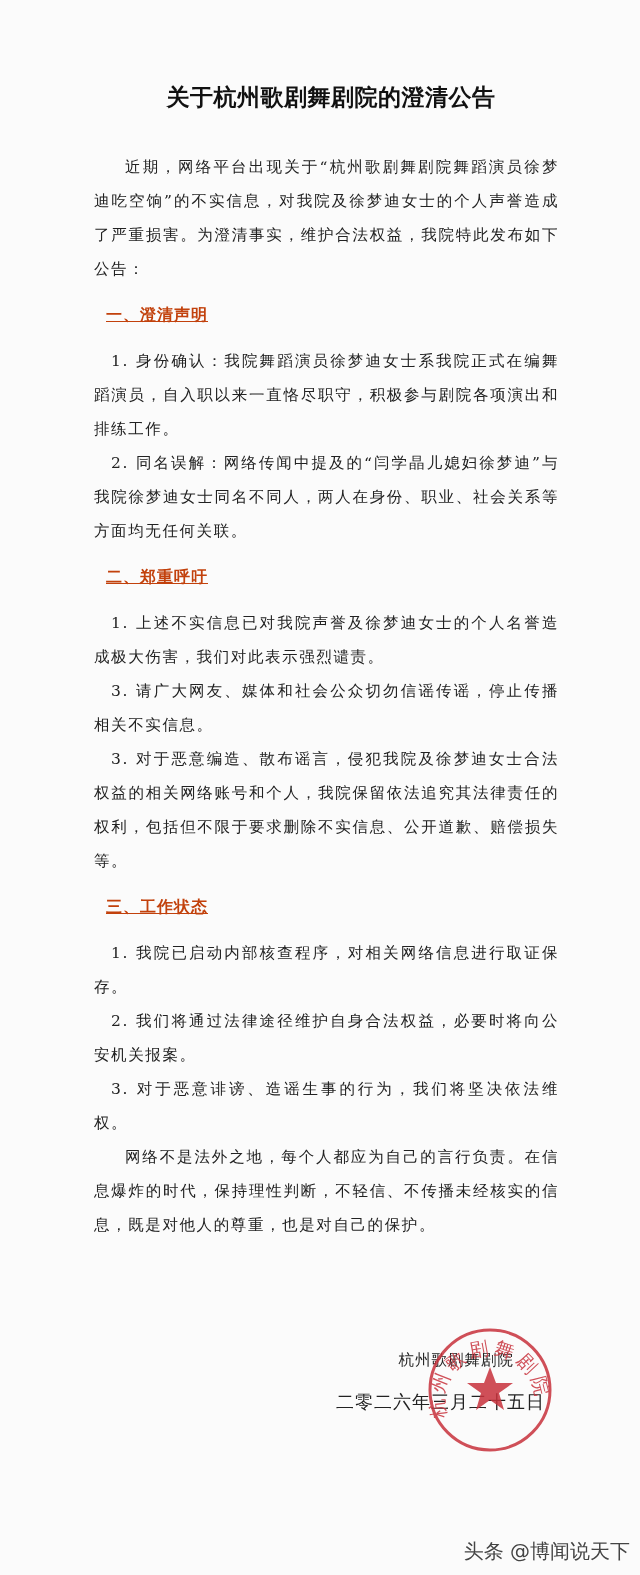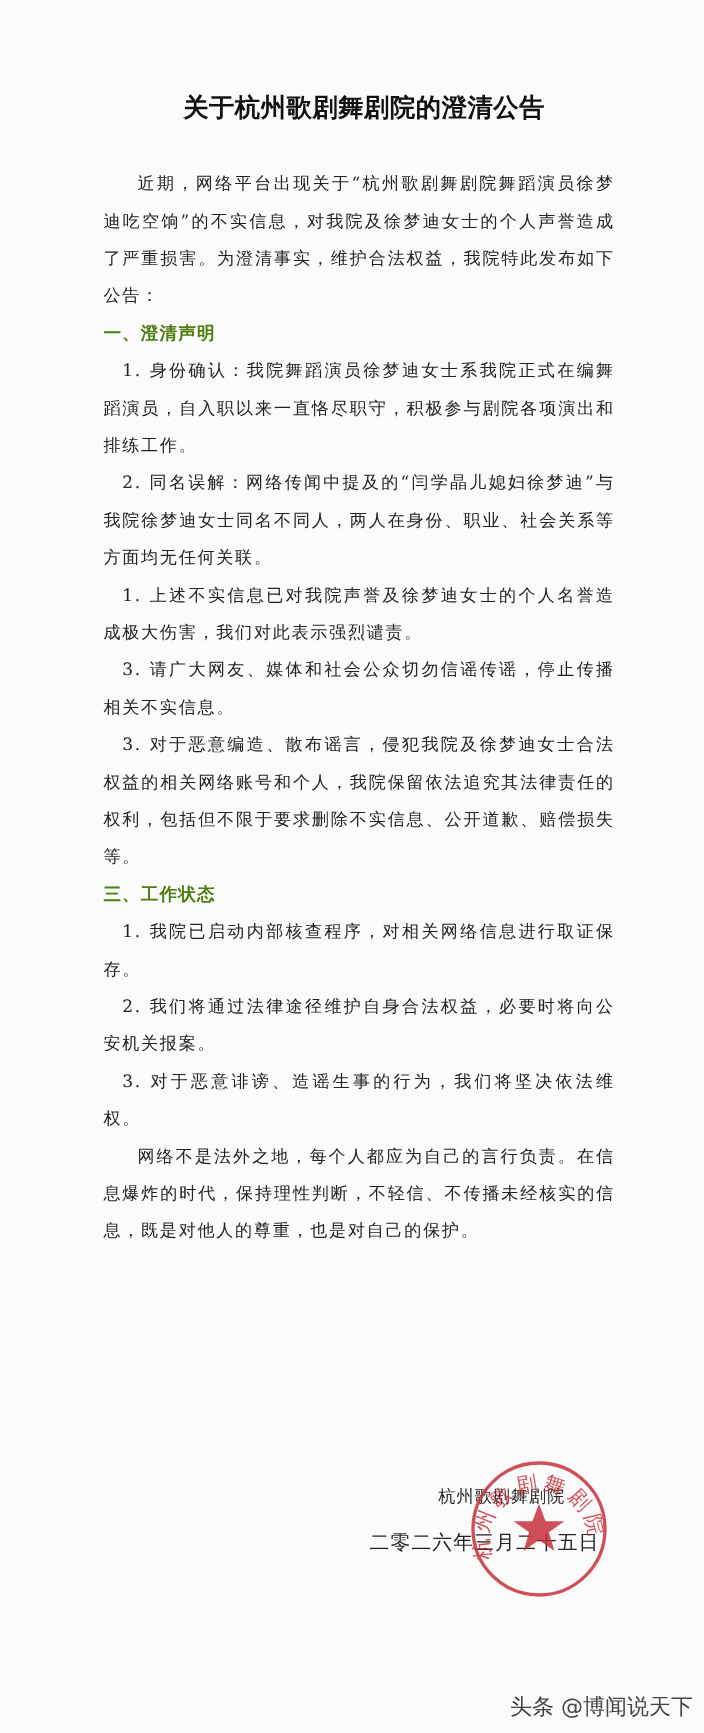--- a/index.html
+++ b/index.html
@@ -21,23 +21,23 @@
     }
     .body-text {
       position: absolute; left: 94px; width: 465px;
       font-size: 15.5px; line-height: 34px; letter-spacing: 1.6px;
       color: #222;
     }
     .para { margin: 0; text-align: justify; }
     .indent2 { text-indent: 2em; }
     .indent1 { text-indent: 1.1em; }
     .heading {
-      margin: 0;
+      margin: 12px;
       font-family: "DejaVu Sans", "Liberation Sans", sans-serif;
-      font-weight: bold; font-size: 16px; letter-spacing: 1px; color: #4d7c0f;
+      font-weight: bold; font-size: 16px; letter-spacing: 1px; color: #c2410c; text-decoration: underline;
     }
     .sig-org { position: absolute; top: 1350px; right: 126px; font-size: 15.5px; letter-spacing: 1px; color:#222; }
     .sig-date { position: absolute; top: 1390px; right: 95px; font-size: 18px; letter-spacing: 1px; color:#222; }
     .seal {
       position: absolute; left: 425px; top: 1325px;
       width: 130px; height: 130px;
       opacity: 0.85;
     }
     .watermark {
       position: absolute; right: 10px; bottom: 10px;
@@ -53,20 +53,21 @@
 
   <div class="title">关于杭州歌剧舞剧院的澄清公告</div>
 
   <div class="body-text" style="top:150px;">
     <p class="para indent2">近期，网络平台出现关于“杭州歌剧舞剧院舞蹈演员徐梦迪吃空饷”的不实信息，对我院及徐梦迪女士的个人声誉造成了严重损害。为澄清事实，维护合法权益，我院特此发布如下公告：</p>
 
     <p class="heading">一、澄清声明</p>
     <p class="para indent1">1. 身份确认：我院舞蹈演员徐梦迪女士系我院正式在编舞蹈演员，自入职以来一直恪尽职守，积极参与剧院各项演出和排练工作。</p>
     <p class="para indent1">2. 同名误解：网络传闻中提及的“闫学晶儿媳妇徐梦迪”与我院徐梦迪女士同名不同人，两人在身份、职业、社会关系等方面均无任何关联。</p>
 
+    <p class="heading">二、郑重呼吁</p>
     <p class="para indent1">1. 上述不实信息已对我院声誉及徐梦迪女士的个人名誉造成极大伤害，我们对此表示强烈谴责。</p>
     <p class="para indent1">3. 请广大网友、媒体和社会公众切勿信谣传谣，停止传播相关不实信息。</p>
     <p class="para indent1">3. 对于恶意编造、散布谣言，侵犯我院及徐梦迪女士合法权益的相关网络账号和个人，我院保留依法追究其法律责任的权利，包括但不限于要求删除不实信息、公开道歉、赔偿损失等。</p>
 
     <p class="heading">三、工作状态</p>
     <p class="para indent1">1. 我院已启动内部核查程序，对相关网络信息进行取证保存。</p>
     <p class="para indent1">2. 我们将通过法律途径维护自身合法权益，必要时将向公安机关报案。</p>
     <p class="para indent1">3. 对于恶意诽谤、造谣生事的行为，我们将坚决依法维权。</p>
 
     <p class="para indent2">网络不是法外之地，每个人都应为自己的言行负责。在信息爆炸的时代，保持理性判断，不轻信、不传播未经核实的信息，既是对他人的尊重，也是对自己的保护。</p>

